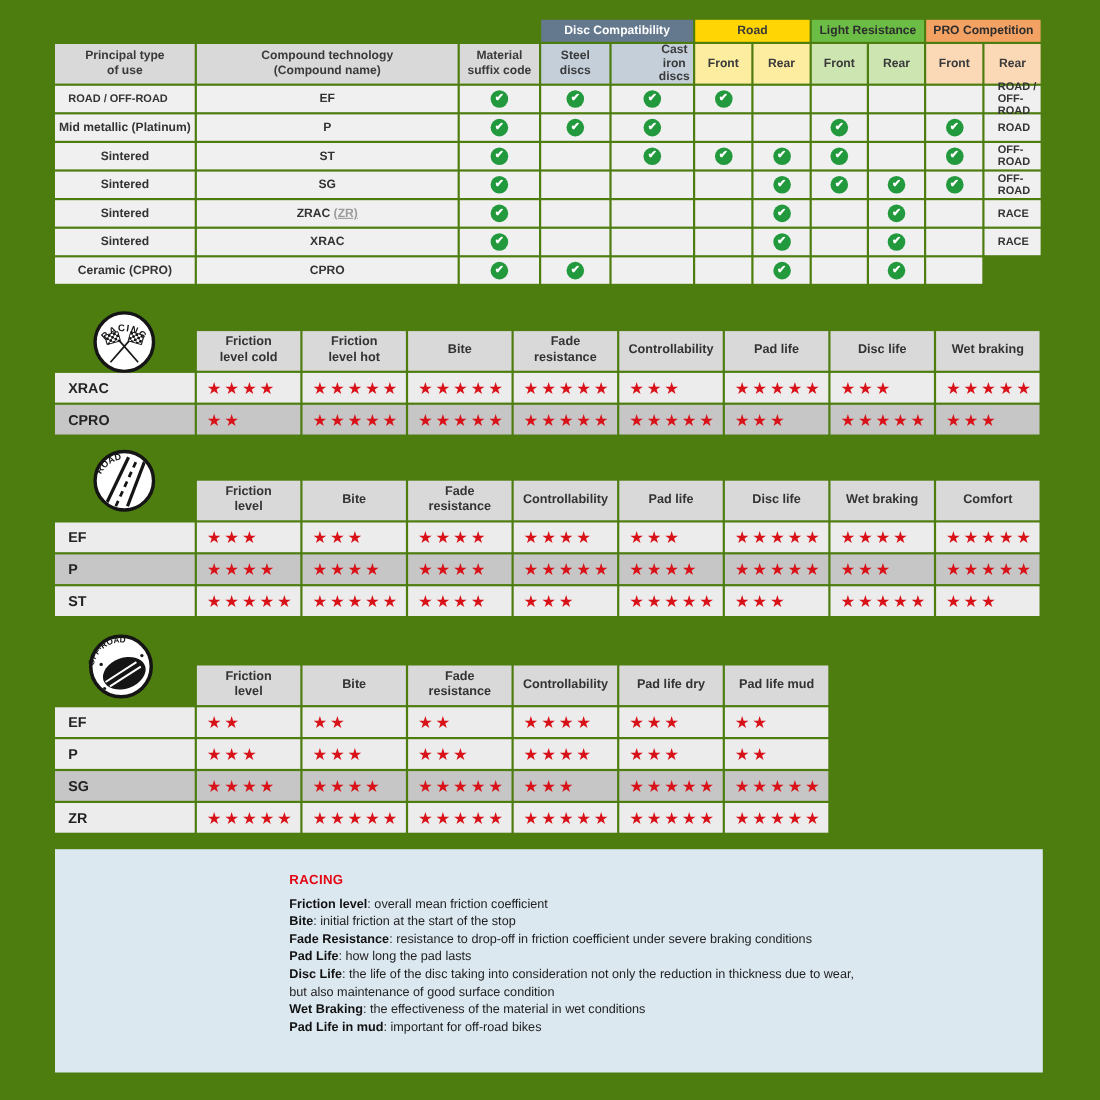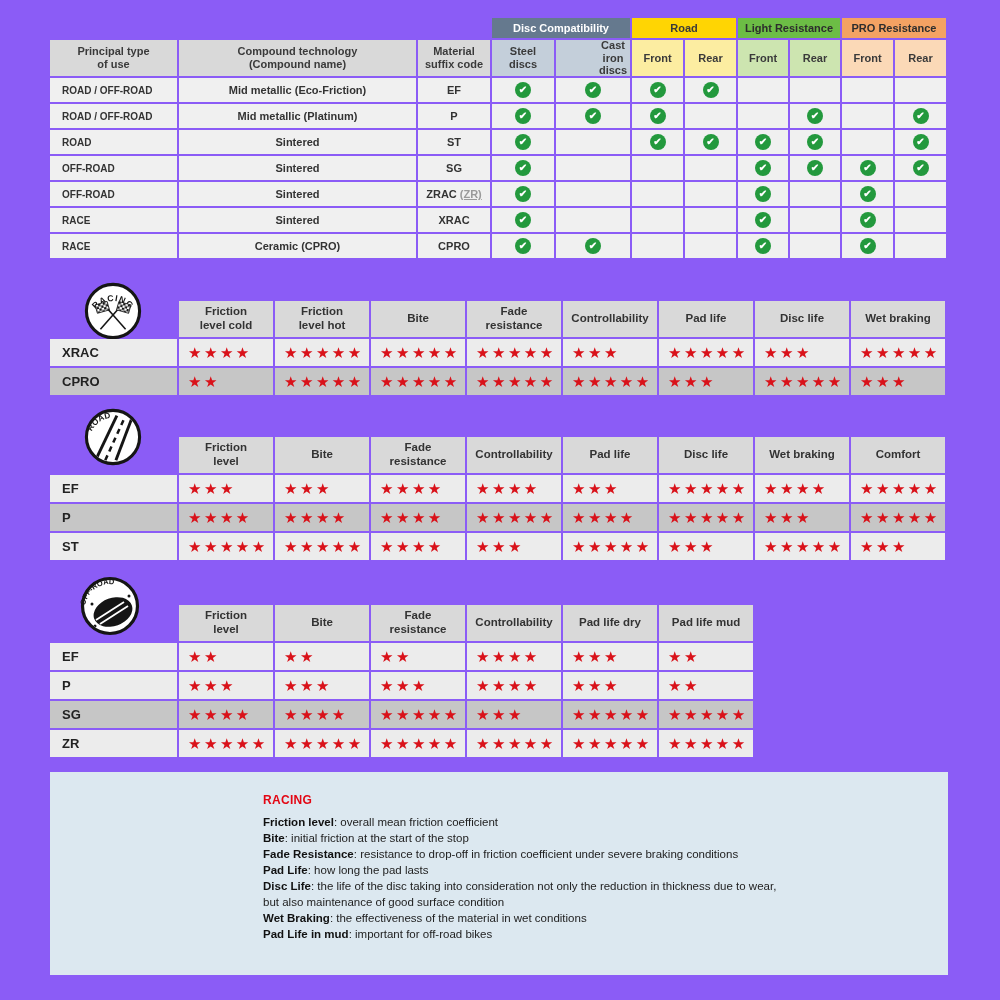--- a/index.html
+++ b/index.html
@@ -1,17 +1,17 @@
 <!DOCTYPE html>
 <html><head>
 <meta charset="utf-8">
 <style>
   * { box-sizing: border-box; margin: 0; padding: 0; }
   body { background: #ffffff; font-family: "Liberation Sans", sans-serif; }
-  .page { position: relative; width: 1000px; height: 1000px; background: #8b5cf6; overflow: hidden; }
+  .page { position: relative; width: 1000px; height: 1000px; background: #4d7c0f; overflow: hidden; }
 
   .pre { white-space: pre-line; }
 
   
   .compat-grid {
     position: absolute; left: 50px; top: 18px;
     display: grid;
     grid-template-columns: 127px 237px 72px 62px 74px 51px 51px 50px 50px 51px 51px;
     grid-template-rows: 20px 36px repeat(7, 24px);
     gap: 2px;
@@ -52,39 +52,38 @@
 </head>
 <body>
 
 <div class="page">
 
   <div class="compat-grid" id="compat-grid">
       <div class="cell-blank" style="grid-column: span 3;"></div>
       <div class="group-hdr" style="grid-column: span 2; background: rgb(101, 121, 142); color: rgb(255, 255, 255);">Disc Compatibility</div>
       <div class="group-hdr" style="grid-column: span 2; background: rgb(255, 213, 3); color: rgb(58, 58, 58);">Road</div>
       <div class="group-hdr" style="grid-column: span 2; background: rgb(108, 189, 69); color: rgb(45, 45, 45);">Light Resistance</div>
-      <div class="group-hdr" style="grid-column: span 2; background: rgb(244, 162, 99); color: rgb(45, 45, 45);">PRO Resistance</div>
+      <div class="group-hdr" style="grid-column: span 2; background: rgb(244, 162, 99); color: rgb(45, 45, 45);">PRO Competition</div>
       <div class="main-hdr pre">Principal type
 of use</div>
       <div class="main-hdr pre">Compound technology
 (Compound name)</div>
       <div class="main-hdr pre">Material
 suffix code</div>
       <div class="sub-hdr pre" style="background: rgb(196, 207, 218);">Steel
 discs</div>
       <div class="sub-hdr pre" style="background: rgb(196, 207, 218); padding-left: 40px;">Cast iron
 discs</div>
       <div class="sub-hdr pre" style="background: rgb(252, 237, 161);">Front</div>
       <div class="sub-hdr pre" style="background: rgb(252, 237, 161);">Rear</div>
       <div class="sub-hdr pre" style="background: rgb(205, 229, 176);">Front</div>
       <div class="sub-hdr pre" style="background: rgb(205, 229, 176);">Rear</div>
       <div class="sub-hdr pre" style="background: rgb(251, 217, 183);">Front</div>
       <div class="sub-hdr pre" style="background: rgb(251, 217, 183);">Rear</div>
       <div class="dcell use">ROAD / OFF-ROAD</div>
-      <div class="dcell comp">Mid metallic (Eco-Friction)</div>
       <div class="dcell code">EF</div>
       <div class="dcell chkcell" style="background: rgb(240, 240, 240);">
         <span class="chk" style="background: rgb(35, 153, 61);">✔</span>
       </div>
       <div class="dcell chkcell" style="background: rgb(240, 240, 240);">
         <span class="chk" style="background: rgb(35, 153, 61);">✔</span>
       </div>
       <div class="dcell chkcell" style="background: rgb(240, 240, 240);">
         <span class="chk" style="background: rgb(35, 153, 61);">✔</span>
       </div>

